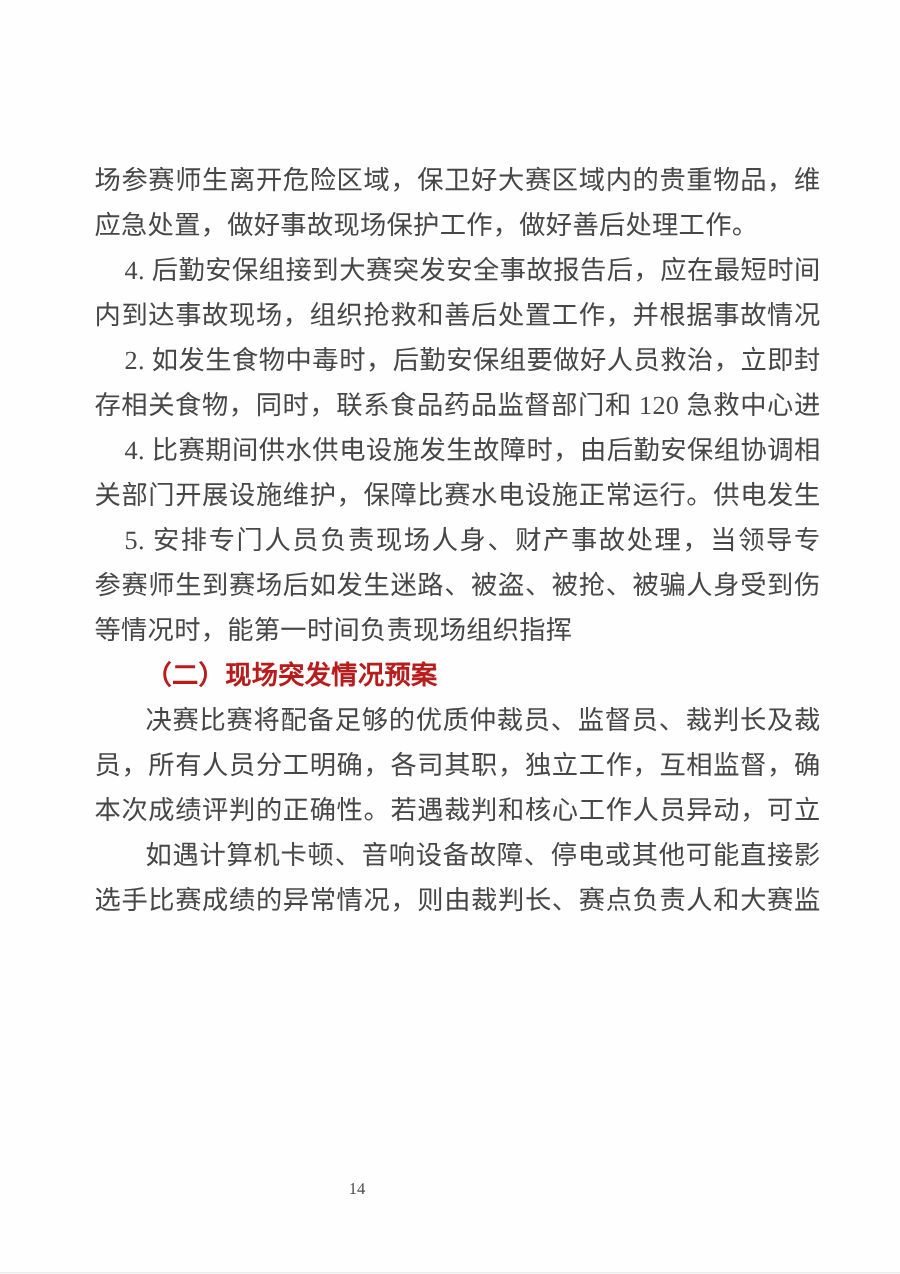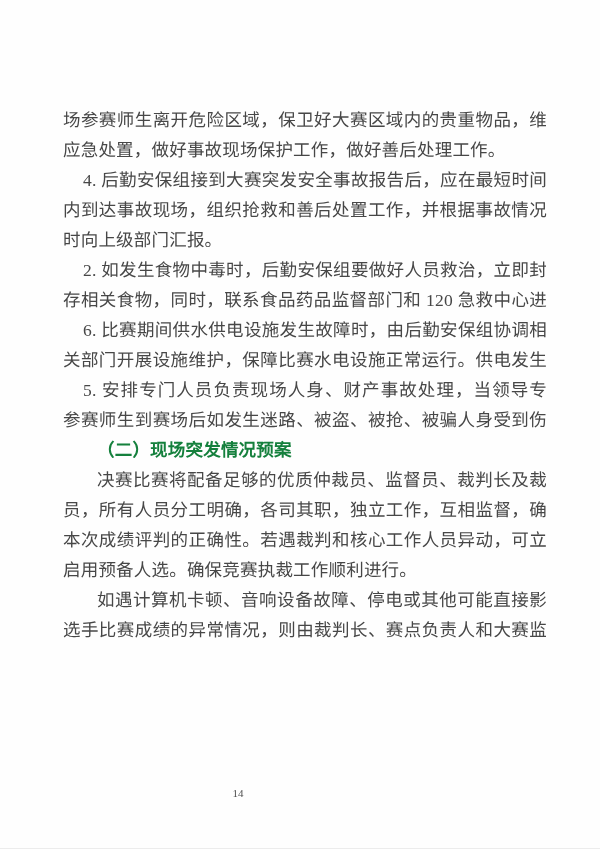--- a/index.html
+++ b/index.html
@@ -39,21 +39,21 @@
   }
   .line.fill {
     text-align-last: justify;
   }
   
   .ind-num { padding-left: 20px; }
   
   .ind-full { padding-left: 34px; }
   .heading .line {
     font-weight: bold;
-    color: #15803d;
+    color: #b91c1c;
   }
   .footer {
     position: absolute;
     left: 0;
     top: 786px;
     width: 476px;
     text-align: center;
     font-size: 11px;
     color: #4f4f4f;
     line-height: 14px;
@@ -66,47 +66,46 @@
   <div class="content">
 
     <p>
       <span class="line fill">场参赛师生离开危险区域，保卫好大赛区域内的贵重物品，维护</span>
       <span class="line">应急处置，做好事故现场保护工作，做好善后处理工作。</span>
     </p>
 
     <p>
       <span class="line fill ind-num">4. 后勤安保组接到大赛突发安全事故报告后，应在最短时间</span>
       <span class="line fill">内到达事故现场，组织抢救和善后处置工作，并根据事故情况及</span>
-      <span class="line">时向上级部门汇报。</span>
     </p>
 
     <p>
       <span class="line fill ind-num">2. 如发生食物中毒时，后勤安保组要做好人员救治，立即封</span>
       <span class="line fill">存相关食物，同时，联系食品药品监督部门和 120 急救中心进行</span>
     </p>
 
     <p>
-      <span class="line fill ind-num">6. 比赛期间供水供电设施发生故障时，由后勤安保组协调相</span>
+      <span class="line fill ind-num">4. 比赛期间供水供电设施发生故障时，由后勤安保组协调相</span>
       <span class="line fill">关部门开展设施维护，保障比赛水电设施正常运行。供电发生停</span>
     </p>
 
     <p>
       <span class="line fill ind-num">5. 安排专门人员负责现场人身、财产事故处理，当领导专家、</span>
       <span class="line fill">参赛师生到赛场后如发生迷路、被盗、被抢、被骗人身受到伤害</span>
+      <span class="line">等情况时，能第一时间负责现场组织指挥</span>
     </p>
 
     <p class="heading">
       <span class="line ind-full">（二）现场突发情况预案</span>
     </p>
 
     <p>
       <span class="line fill ind-full">决赛比赛将配备足够的优质仲裁员、监督员、裁判长及裁判</span>
       <span class="line fill">员，所有人员分工明确，各司其职，独立工作，互相监督，确保</span>
       <span class="line fill">本次成绩评判的正确性。若遇裁判和核心工作人员异动，可立即</span>
-      <span class="line">启用预备人选。确保竞赛执裁工作顺利进行。</span>
     </p>
 
     <p>
       <span class="line fill ind-full">如遇计算机卡顿、音响设备故障、停电或其他可能直接影响</span>
       <span class="line fill">选手比赛成绩的异常情况，则由裁判长、赛点负责人和大赛监督</span>
     </p>
 
   </div>
 
   <div class="footer">14</div>

